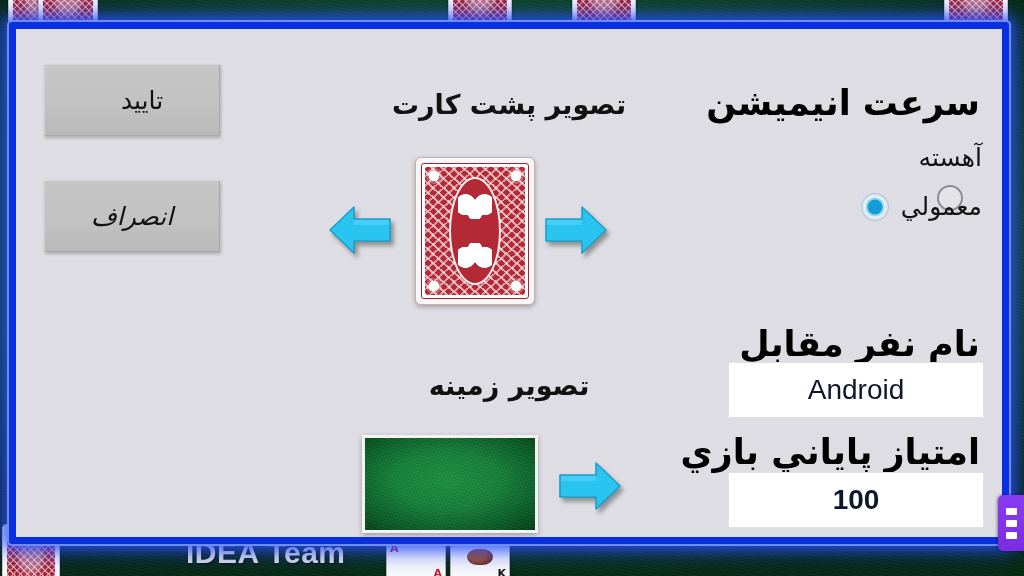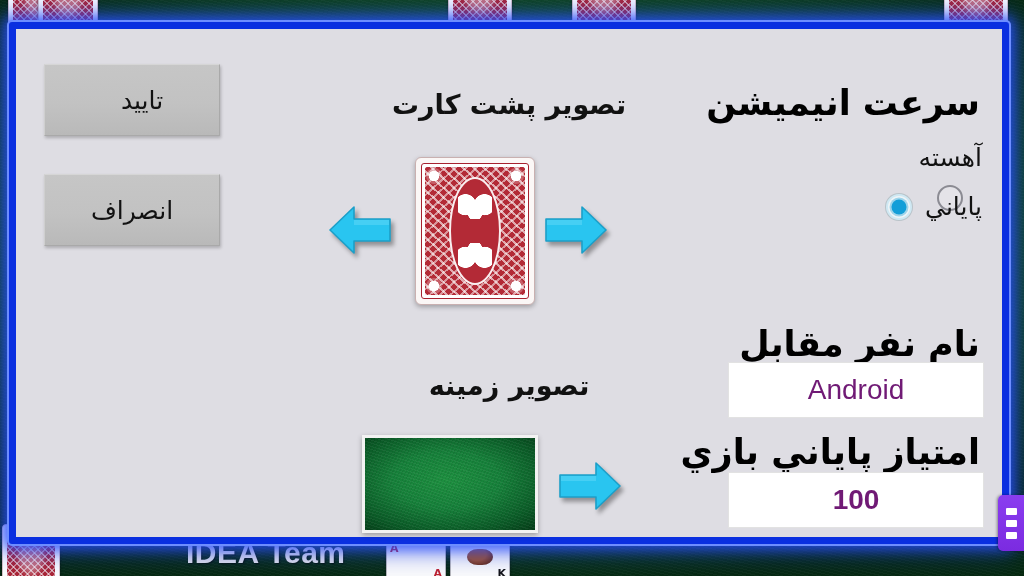--- a/index.html
+++ b/index.html
@@ -81,21 +81,21 @@
     position:absolute;left:28px;width:176px;height:72px;
     background:linear-gradient(180deg,#c6c6c6 0%,#c2c2c2 55%,#b9b9b9 100%);
     border:1px solid #a9a9a9;
     border-top-color:#d6d6d6;border-left-color:#cfcfcf;
     box-shadow:1px 2px 3px rgba(0,0,0,.22);
     display:flex;align-items:center;justify-content:center;
     font-size:25px;color:#111;cursor:pointer;
     box-sizing:border-box;
   }
   #btn-confirm{top:35px;padding-left:20px;}
-  #btn-cancel{top:145px;}
+  #btn-cancel{top:151px;font-style:italic;}
 
   
   .section-title{
     position:absolute;font-size:27px;font-weight:bold;color:#111;
     white-space:nowrap;
   }
   #title-cardback{left:0;right:0;top:60px;text-align:center;width:100%;padding-left:28px;}
   #title-bg{left:0;right:0;top:341px;text-align:center;width:100%;}
 
   #cardback-preview{
@@ -195,21 +195,21 @@
     transform:translate(-50%,-50%);
     width:15px;height:15px;border-radius:50%;
     background:#139ed8;
     box-shadow:0 0 0 2px #9ed4ea;
   }
 
   .text-field{
     position:absolute;right:2px;width:256px;height:56px;
     background:#ffffff;border:1px solid #e2e2e2;
     display:flex;align-items:center;justify-content:center;
-    font-size:28px;color:#701a75;direction:ltr;
+    font-size:28px;color:#0f172a;direction:ltr;
     box-sizing:border-box;cursor:text;
     font-family:"Liberation Sans",sans-serif;
   }
   #field-name{top:333px;}
   #field-score{top:443px;font-weight:bold;}
 
   
   #side-handle{
     position:absolute;right:0;top:495px;width:26px;height:56px;
     background:linear-gradient(180deg,#8a3df0 0%,#7b2be0 100%);
@@ -303,21 +303,21 @@
     <div id="right-col">
 
       <div class="field-label" id="label-anim">سرعت انيميشن</div>
 
       <div class="radio-row" id="radio-slow">
         <span class="radio-label">آهسته</span>
         <span class="radio-dot"></span>
       </div>
 
       <div class="radio-row" id="radio-normal">
-        <span class="radio-label">پاياني</span>
+        <span class="radio-label">معمولي</span>
         <span class="radio-dot on"></span>
       </div>
 
 
       <div class="field-label" id="label-name">نام نفر مقابل</div>
 
       <div class="text-field" id="field-name">Android</div>
 
       <div class="field-label" id="label-score">امتياز پاياني بازي</div>
 

